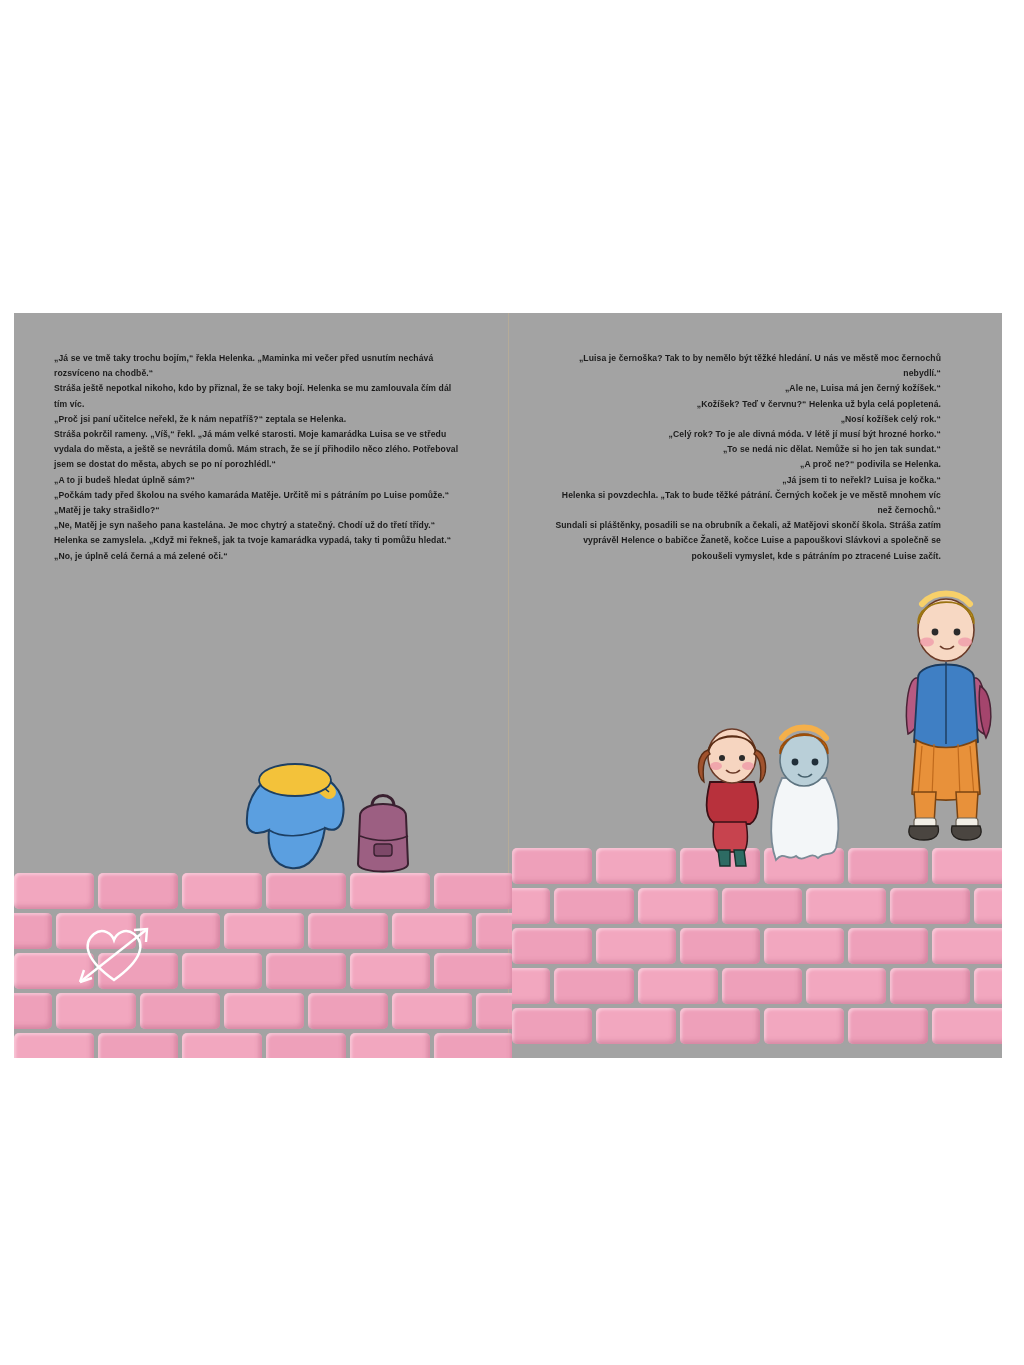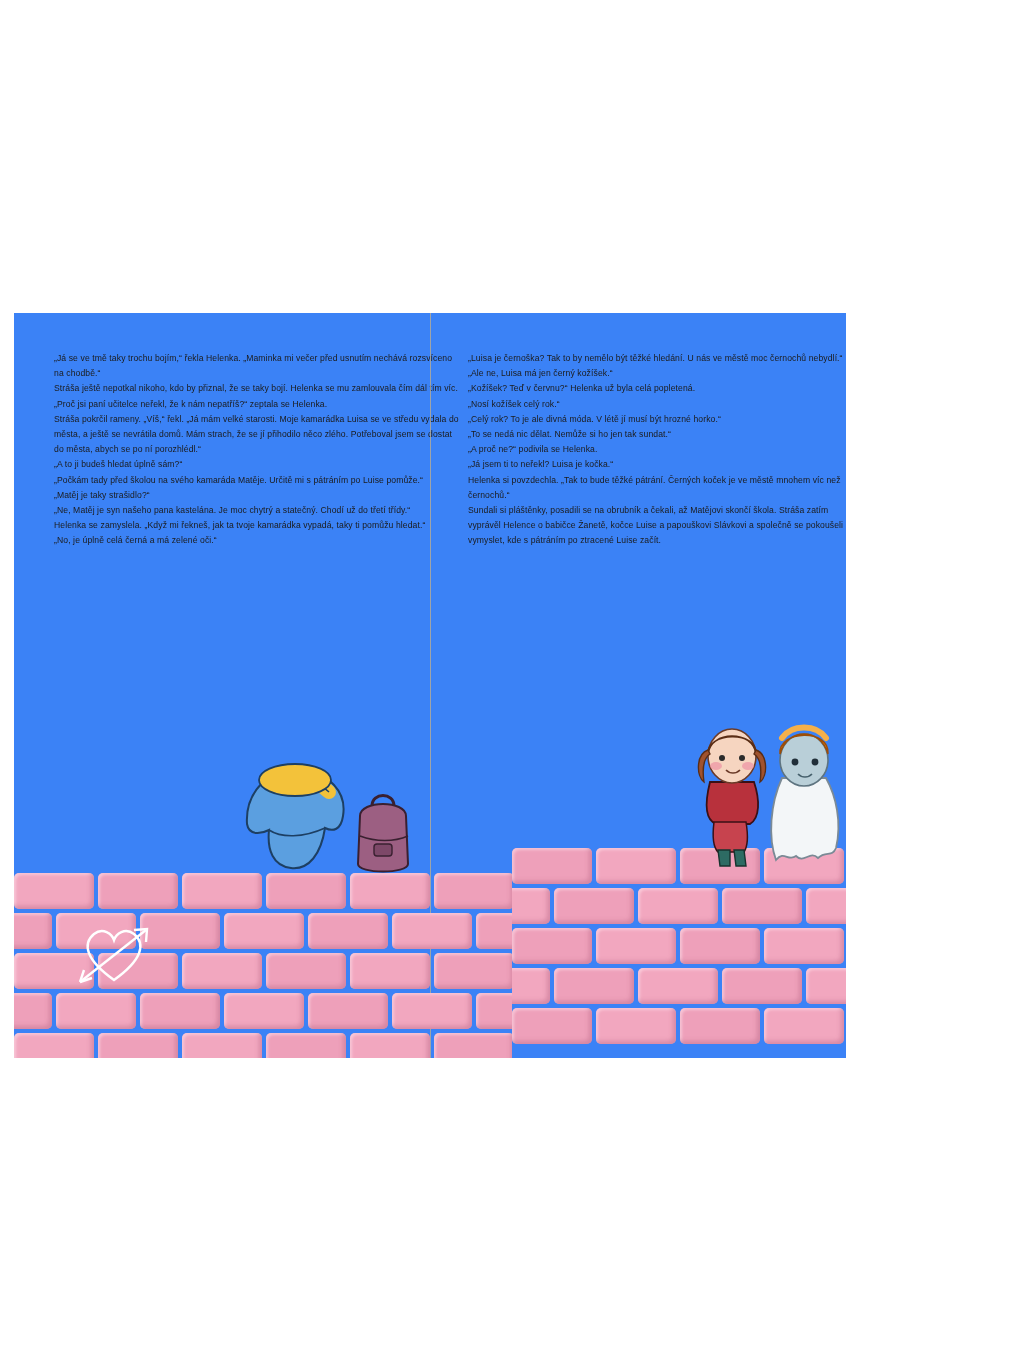--- a/index.html
+++ b/index.html
@@ -12,45 +12,46 @@
     height: 1365px;
     font-family: "Liberation Sans", sans-serif;
     position: relative;
     overflow: hidden;
   }
 
   #spread {
     position: absolute;
     left: 14px;
     top: 313px;
-    width: 832px;
+    width: 988px;
     height: 745px;
-    background: #3b82f6;
+    background: #a3a3a3;
     overflow: hidden;
+    font-weight: bold;
   }
 
   
   #gutter {
     position: absolute;
     left: 50%;
     top: 0;
     width: 1px;
     height: 100%;
     background: #b9ad95;
     opacity: .8;
   }
 
   .page {
     position: absolute;
     top: 0;
     width: 50%;
     height: 100%;
   }
   .page.left { left: 0; }
-  .page.right { left: 50%; }
+  .page.right { left: 50%; text-align: right; }
 
   .text-col {
     position: absolute;
     top: 38px;
     font-size: 8.6px;
     line-height: 15.2px;
     color: #1b1b1b;
     letter-spacing: .1px;
     white-space: pre-line;
   }

